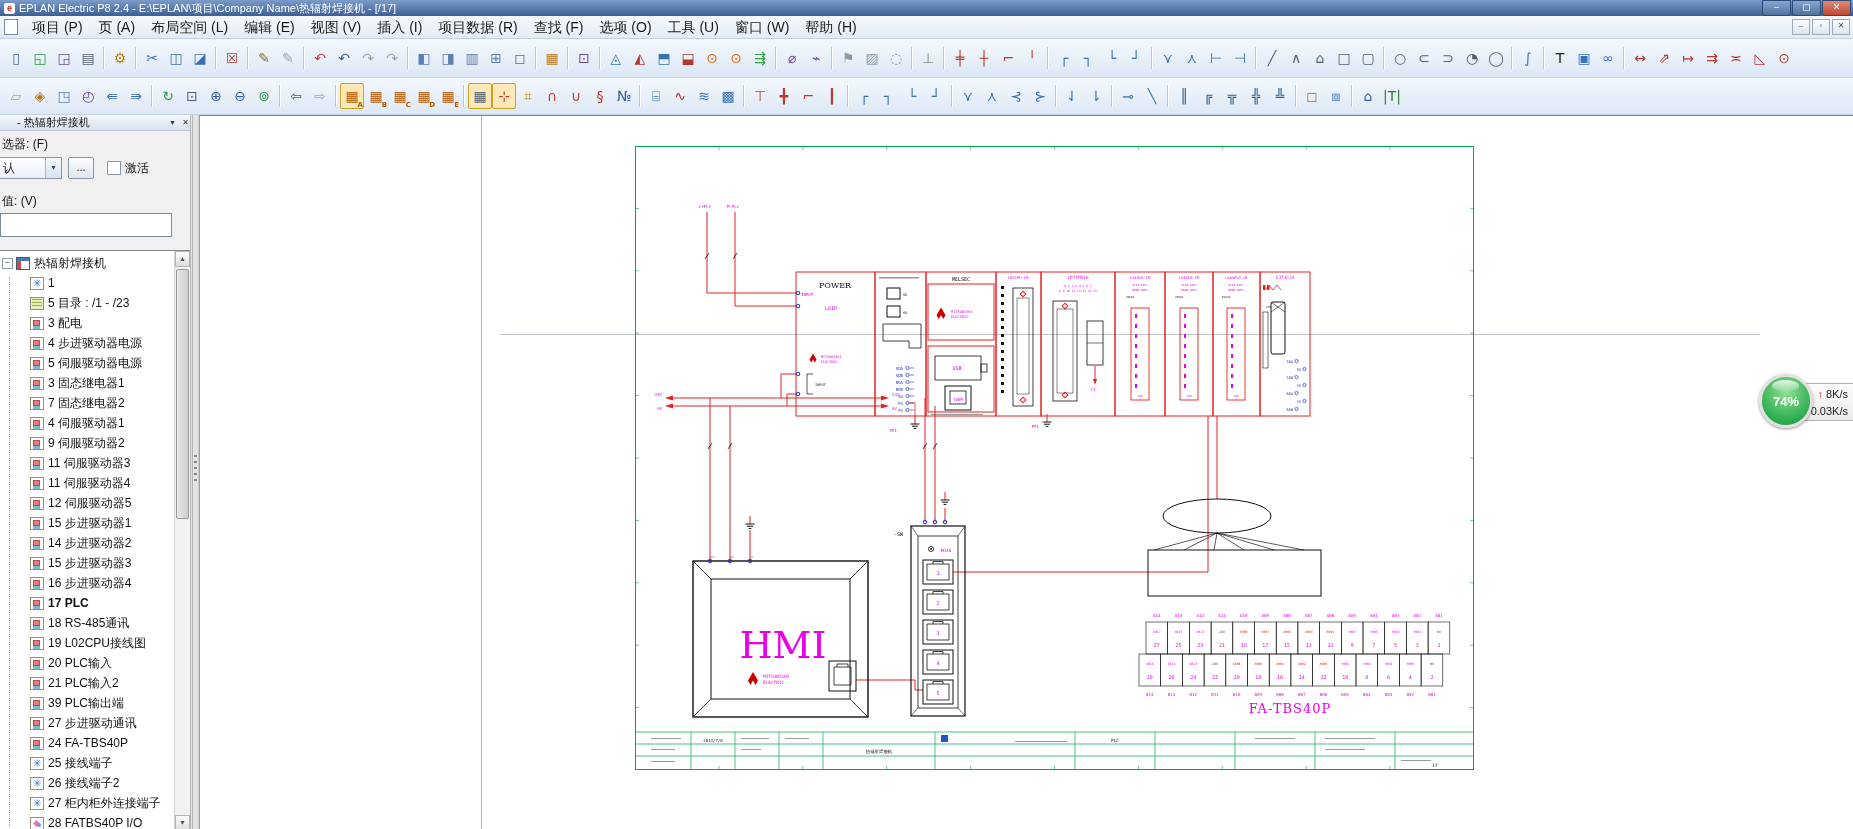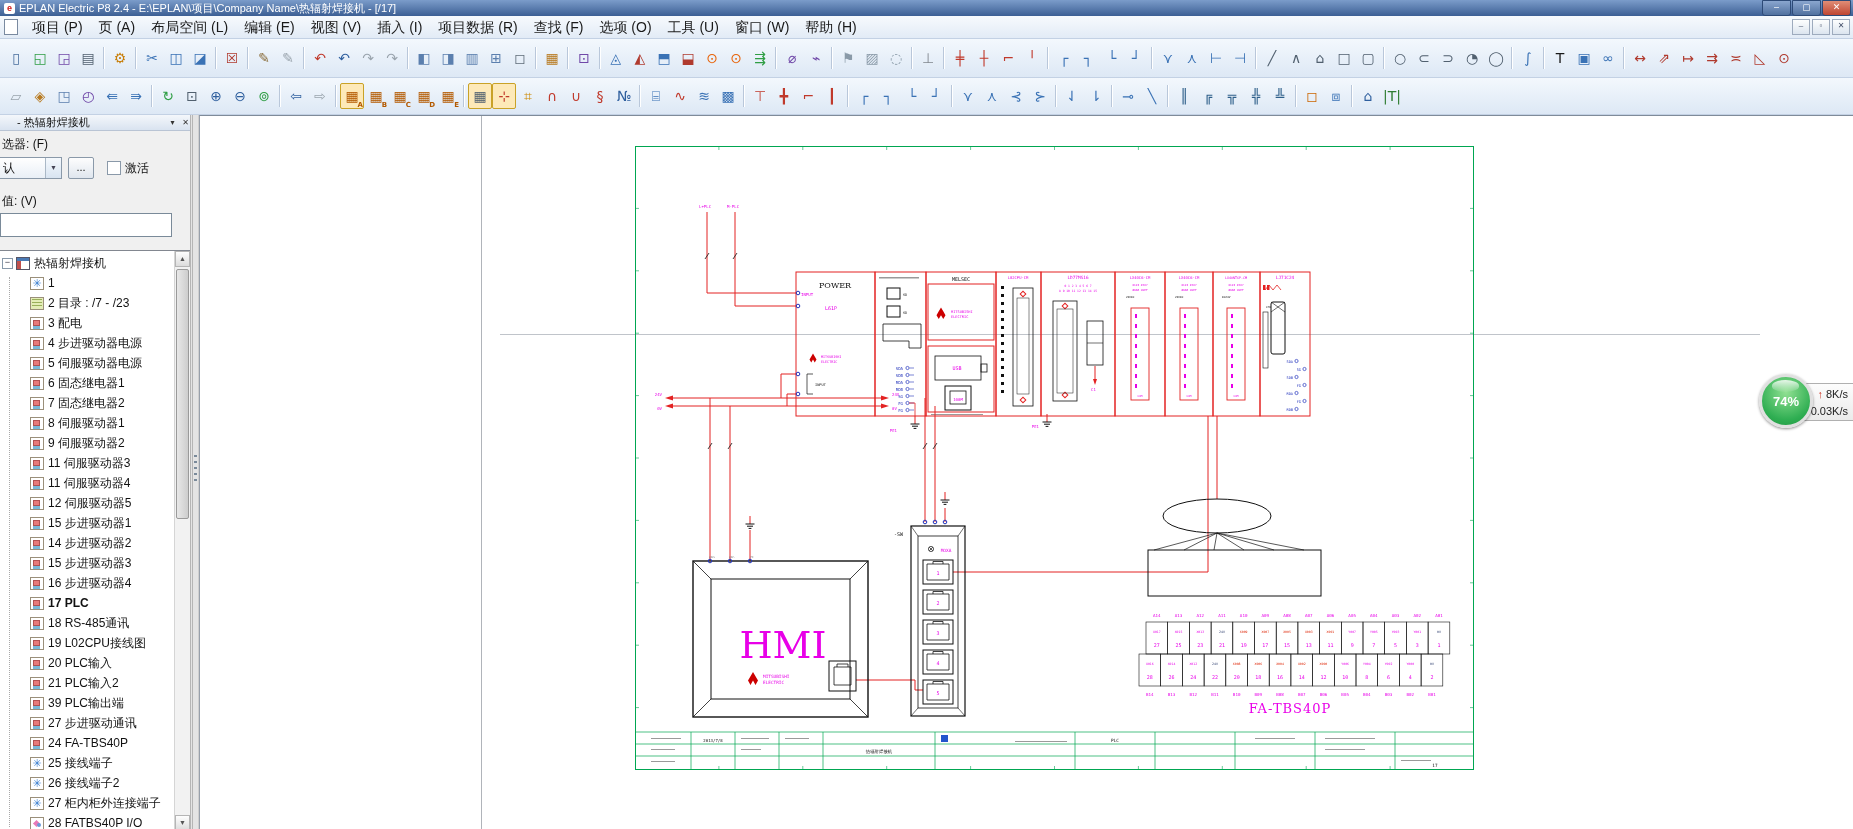--- a/index.html
+++ b/index.html
@@ -334,45 +334,45 @@
               <span class="exp">−</span>
               <span class="ti root-icon"></span>
               <span>热辐射焊接机</span>
             </div>
             <div class="trow child">
               <span class="ti snow"></span>
               <span>1</span>
             </div>
             <div class="trow child">
               <span class="ti toc"></span>
-              <span>2 目录 : /7 - /23</span>
+              <span>5 目录 : /1 - /23</span>
             </div>
             <div class="trow child">
               <span class="ti page"></span>
               <span>3 配电</span>
             </div>
             <div class="trow child">
               <span class="ti page"></span>
               <span>4 步进驱动器电源</span>
             </div>
             <div class="trow child">
               <span class="ti page"></span>
               <span>5 伺服驱动器电源</span>
             </div>
             <div class="trow child">
               <span class="ti page"></span>
-              <span>6 固态继电器1</span>
+              <span>3 固态继电器1</span>
             </div>
             <div class="trow child">
               <span class="ti page"></span>
               <span>7 固态继电器2</span>
             </div>
             <div class="trow child">
               <span class="ti page"></span>
-              <span>8 伺服驱动器1</span>
+              <span>4 伺服驱动器1</span>
             </div>
             <div class="trow child">
               <span class="ti page"></span>
               <span>9 伺服驱动器2</span>
             </div>
             <div class="trow child">
               <span class="ti page"></span>
               <span>11 伺服驱动器3</span>
             </div>
             <div class="trow child">

